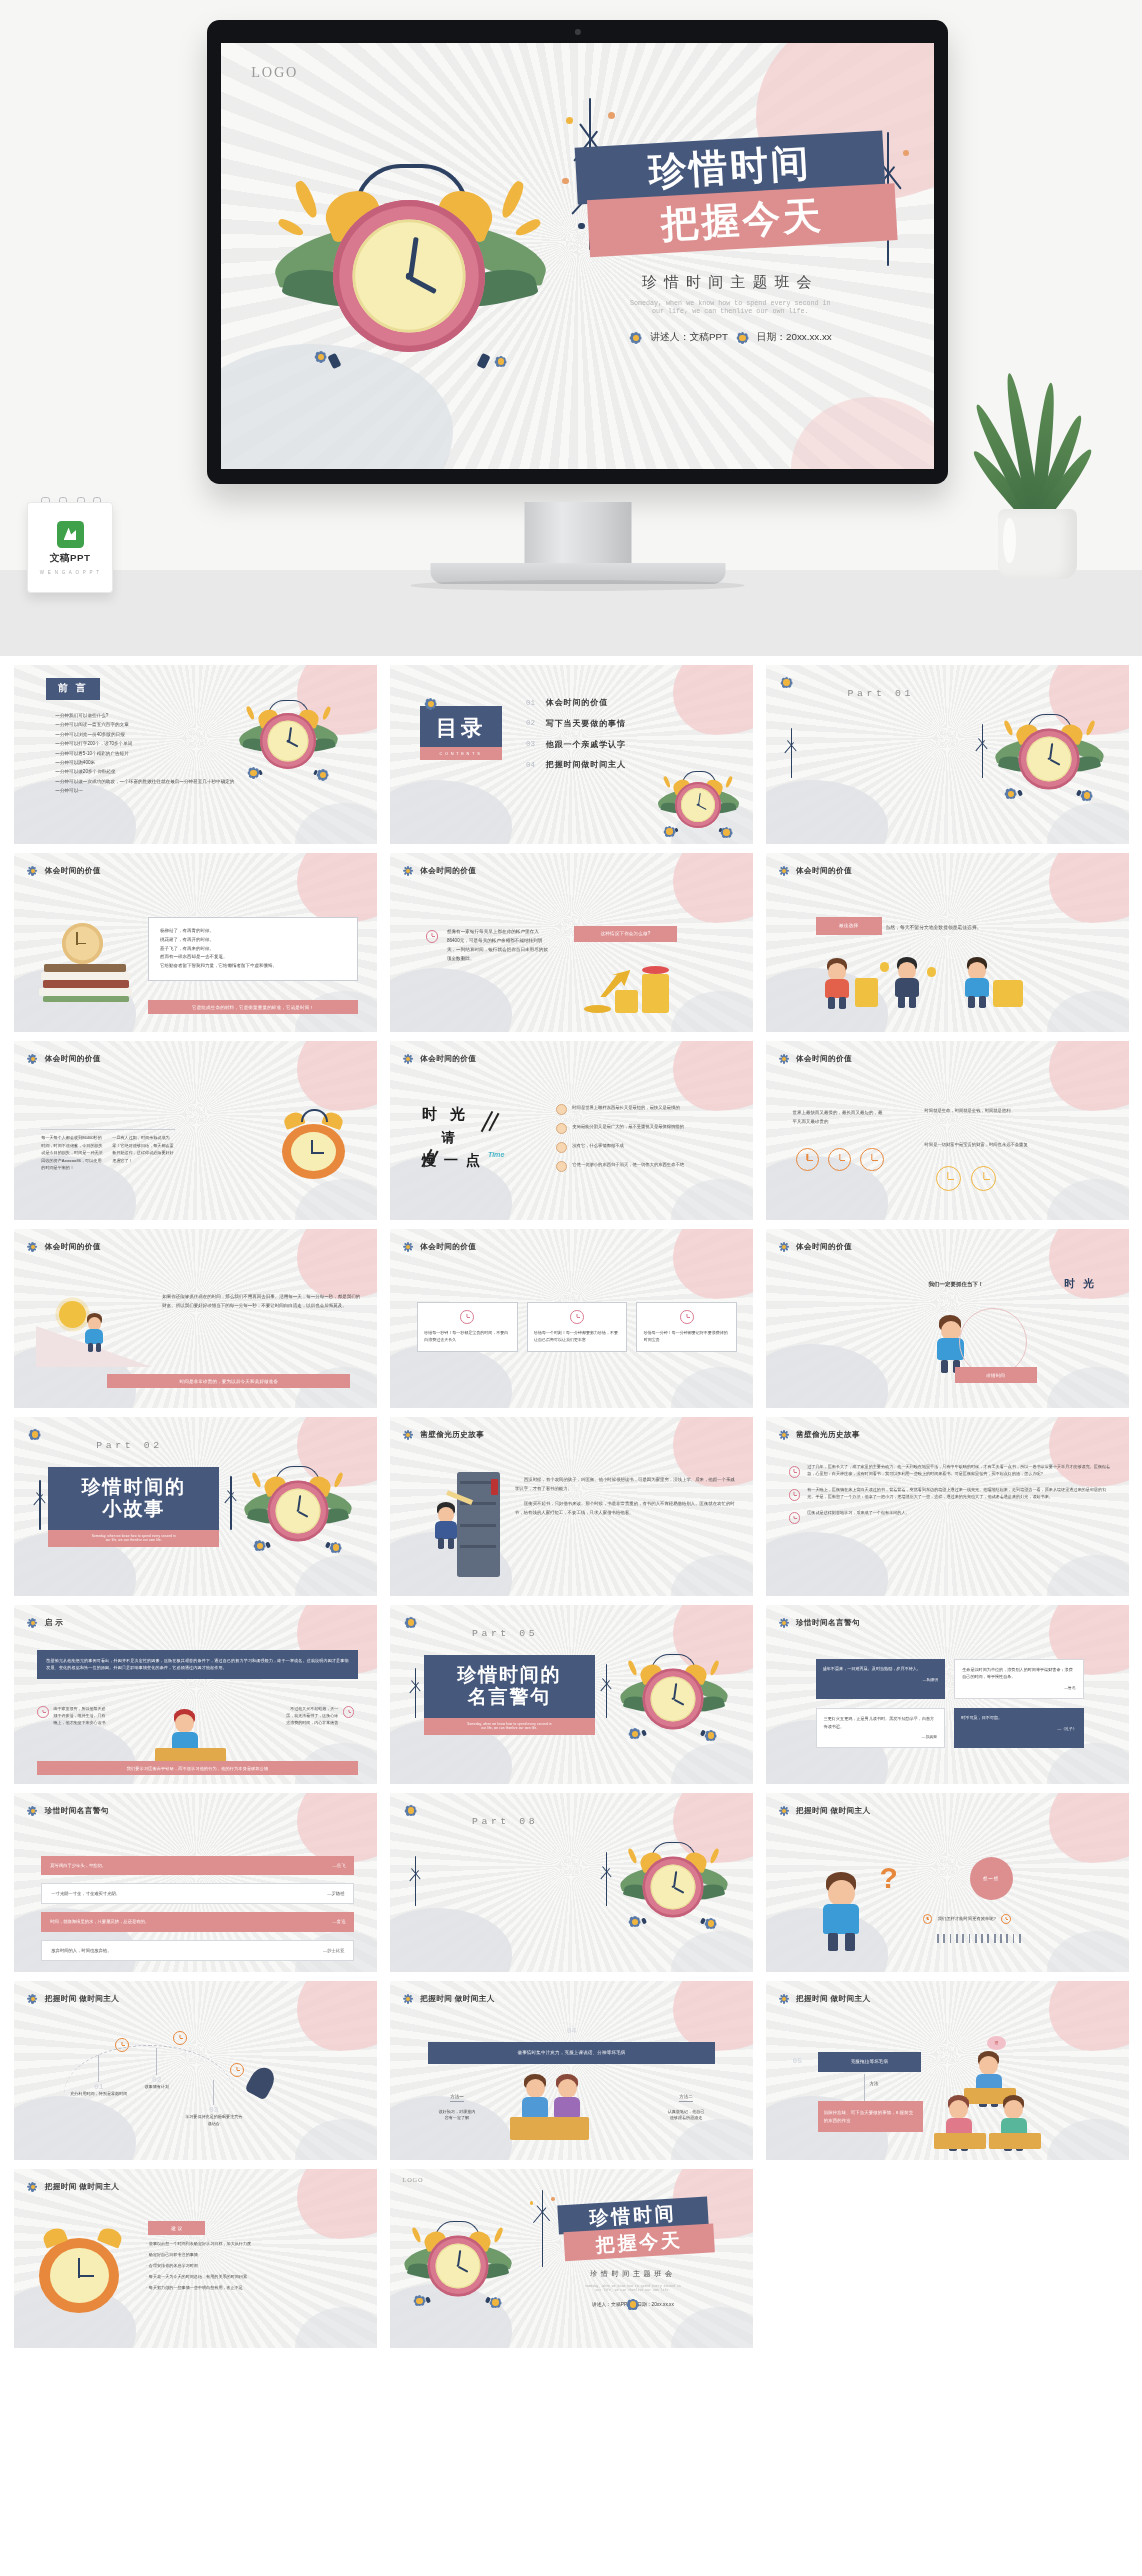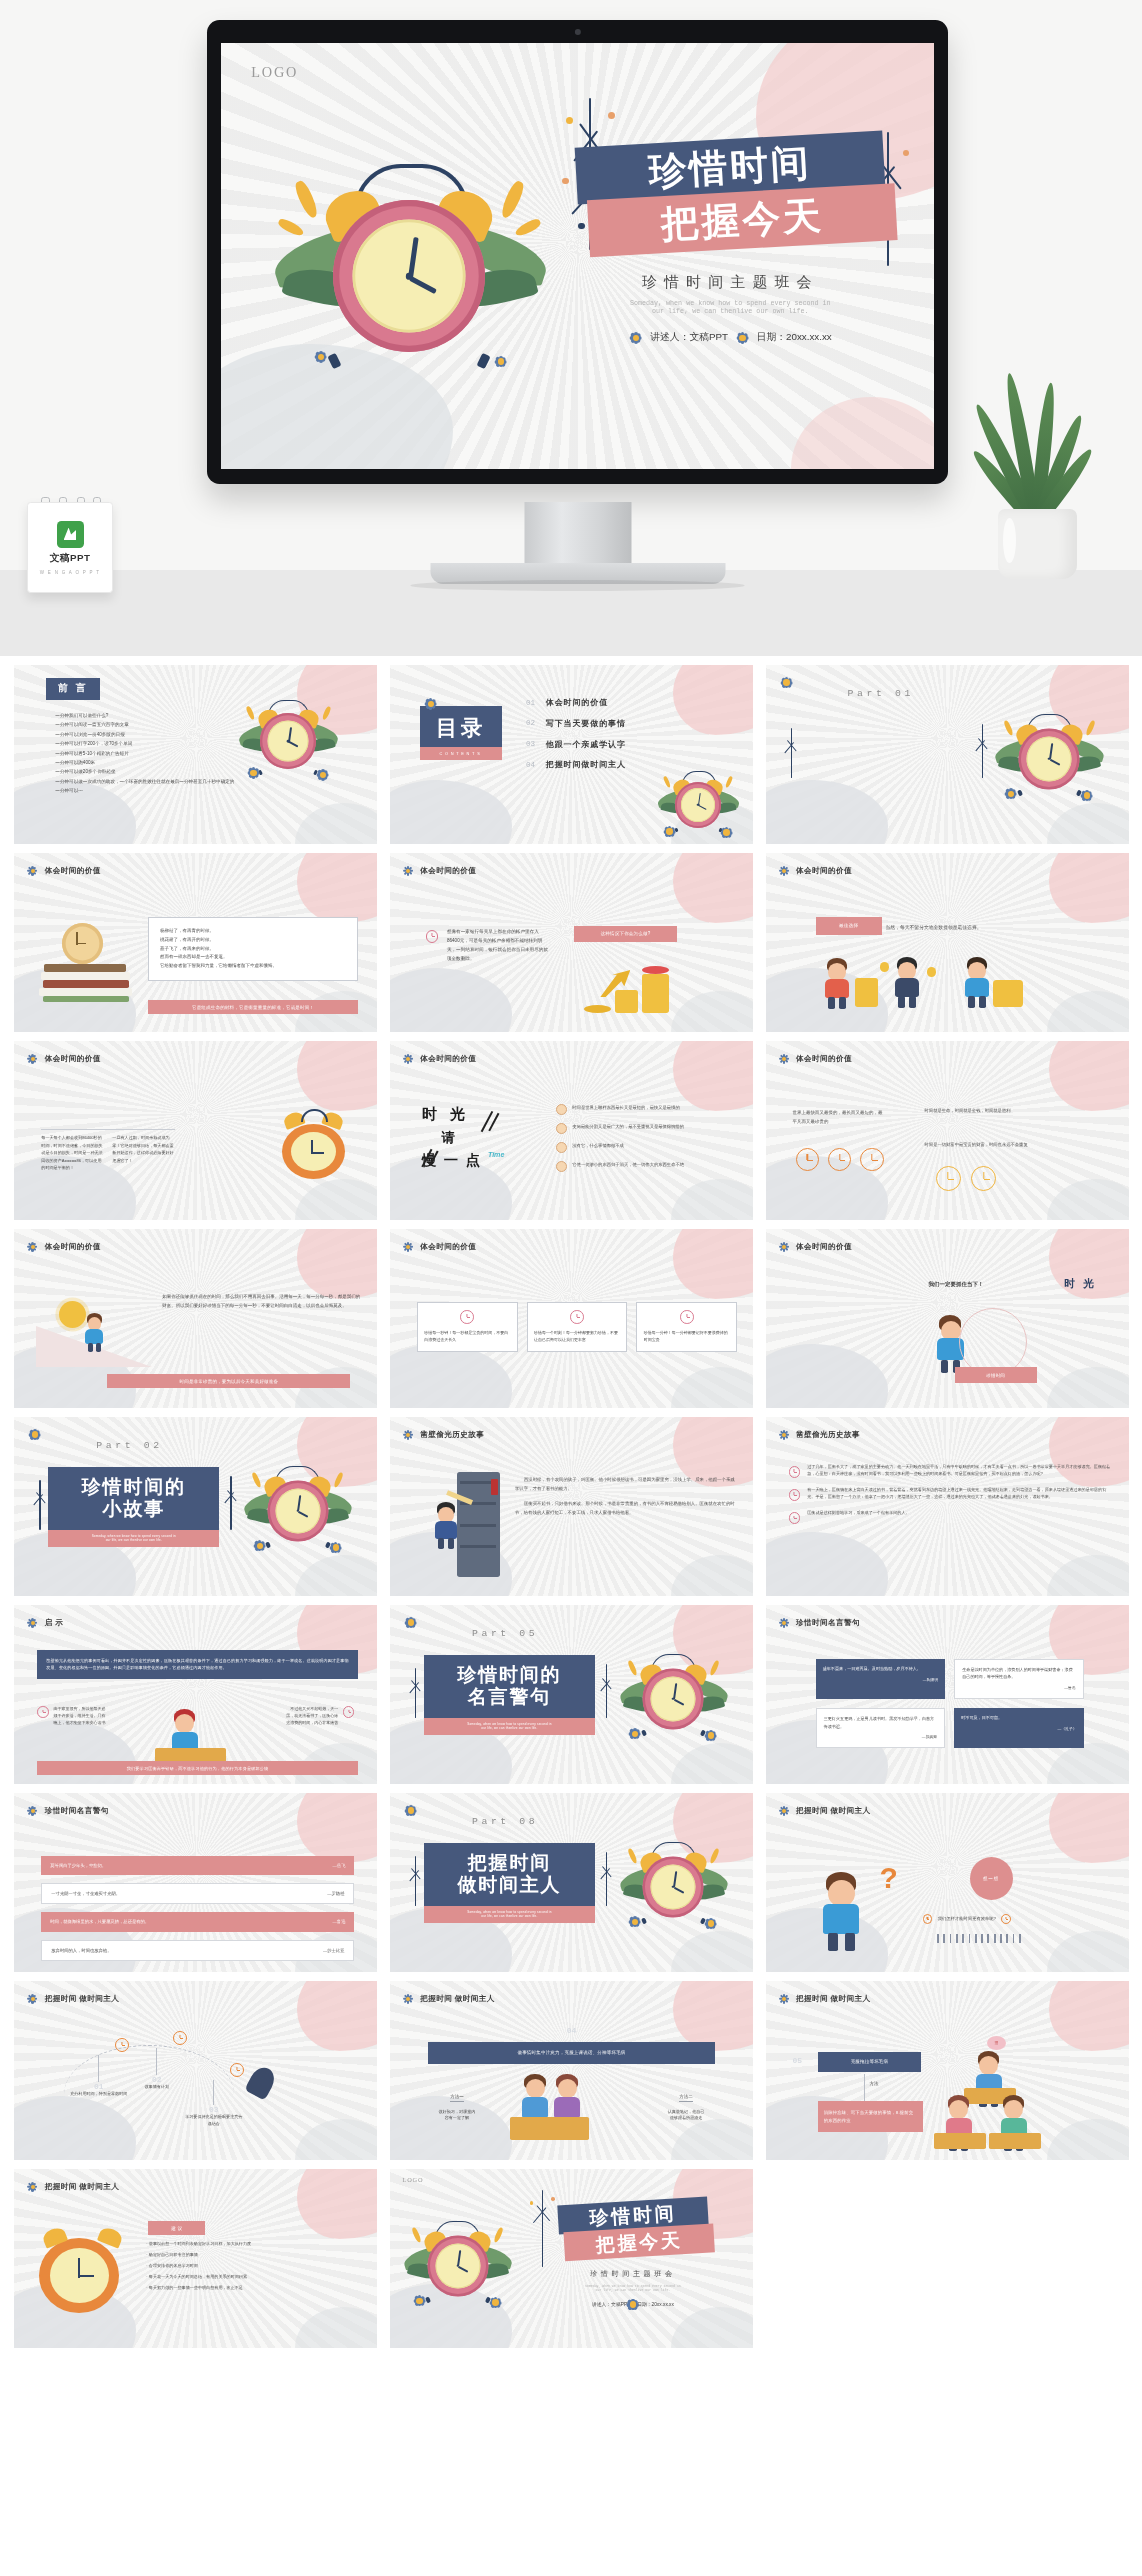--- a/index.html
+++ b/index.html
@@ -1187,30 +1187,20 @@
   <div class="t-blobg"></div>
   <div class="t-blobg2"></div>
       <div class="daisy" style="left:14.3px;top:10.7px;width:13.4px;height:13.4px;">
     <span style="transform:rotate(0deg)"></span>
         <span style="transform:rotate(45deg)"></span>
     <span style="transform:rotate(90deg)"></span>
         <span style="transform:rotate(135deg)"></span>
         <i></i>
       </div>
       <div class="sec-part" style="position:absolute;left:82px;top:23px;">Part  08</div>
-      <div style="position:absolute;left:34px;top:50px;width:171px;">
-        <div class="sec-box" style="font-size:19px;padding:9px 0 10.7px 0;">
-          <div>把握时间</div>
-          <div>做时间主人</div>
-        </div>
-        <div class="sec-foot" style="padding:3.6px 7.1px;">
-          <div>Someday, when we know how to spend every second in</div>
-          <div>our life, we can thenlive our own life.</div>
-        </div>
-      </div>
       <div class="clock-ill" style="left:230px;top:38px;width:107px;height:96px;">
     <div class="cl-leaf" style="left:-1.4px;top:40px;width:40px;height:15px;transform:rotate(-18deg);"></div>
     <div class="cl-leaf dk" style="left:3.6px;top:54px;width:35px;height:13.6px;transform:rotate(14deg);"></div>
     <div class="cl-leaf" style="right:-2.1px;top:39px;width:40px;height:15px;transform:rotate(18deg) scaleX(-1);"></div>
     <div class="cl-leaf dk" style="right:2.9px;top:54px;width:35px;height:13.6px;transform:rotate(-14deg) scaleX(-1);"></div>
     <div class="cl-handle" style="left:31px;top:10.7px;width:43px;height:17px;border-width:1.8px;"></div>
     <div class="cl-bell" style="left:20px;top:22px;width:22px;height:17px;transform:rotate(-22deg);"></div>
     <div class="cl-bell" style="right:20px;top:22px;width:22px;height:17px;transform:rotate(22deg);"></div>
     <div class="spark" style="left:10px;top:17px;width:5px;height:15.7px;transform:rotate(-24deg);"></div>
     <div class="spark" style="right:10px;top:17px;width:5px;height:15.7px;transform:rotate(24deg);"></div>

